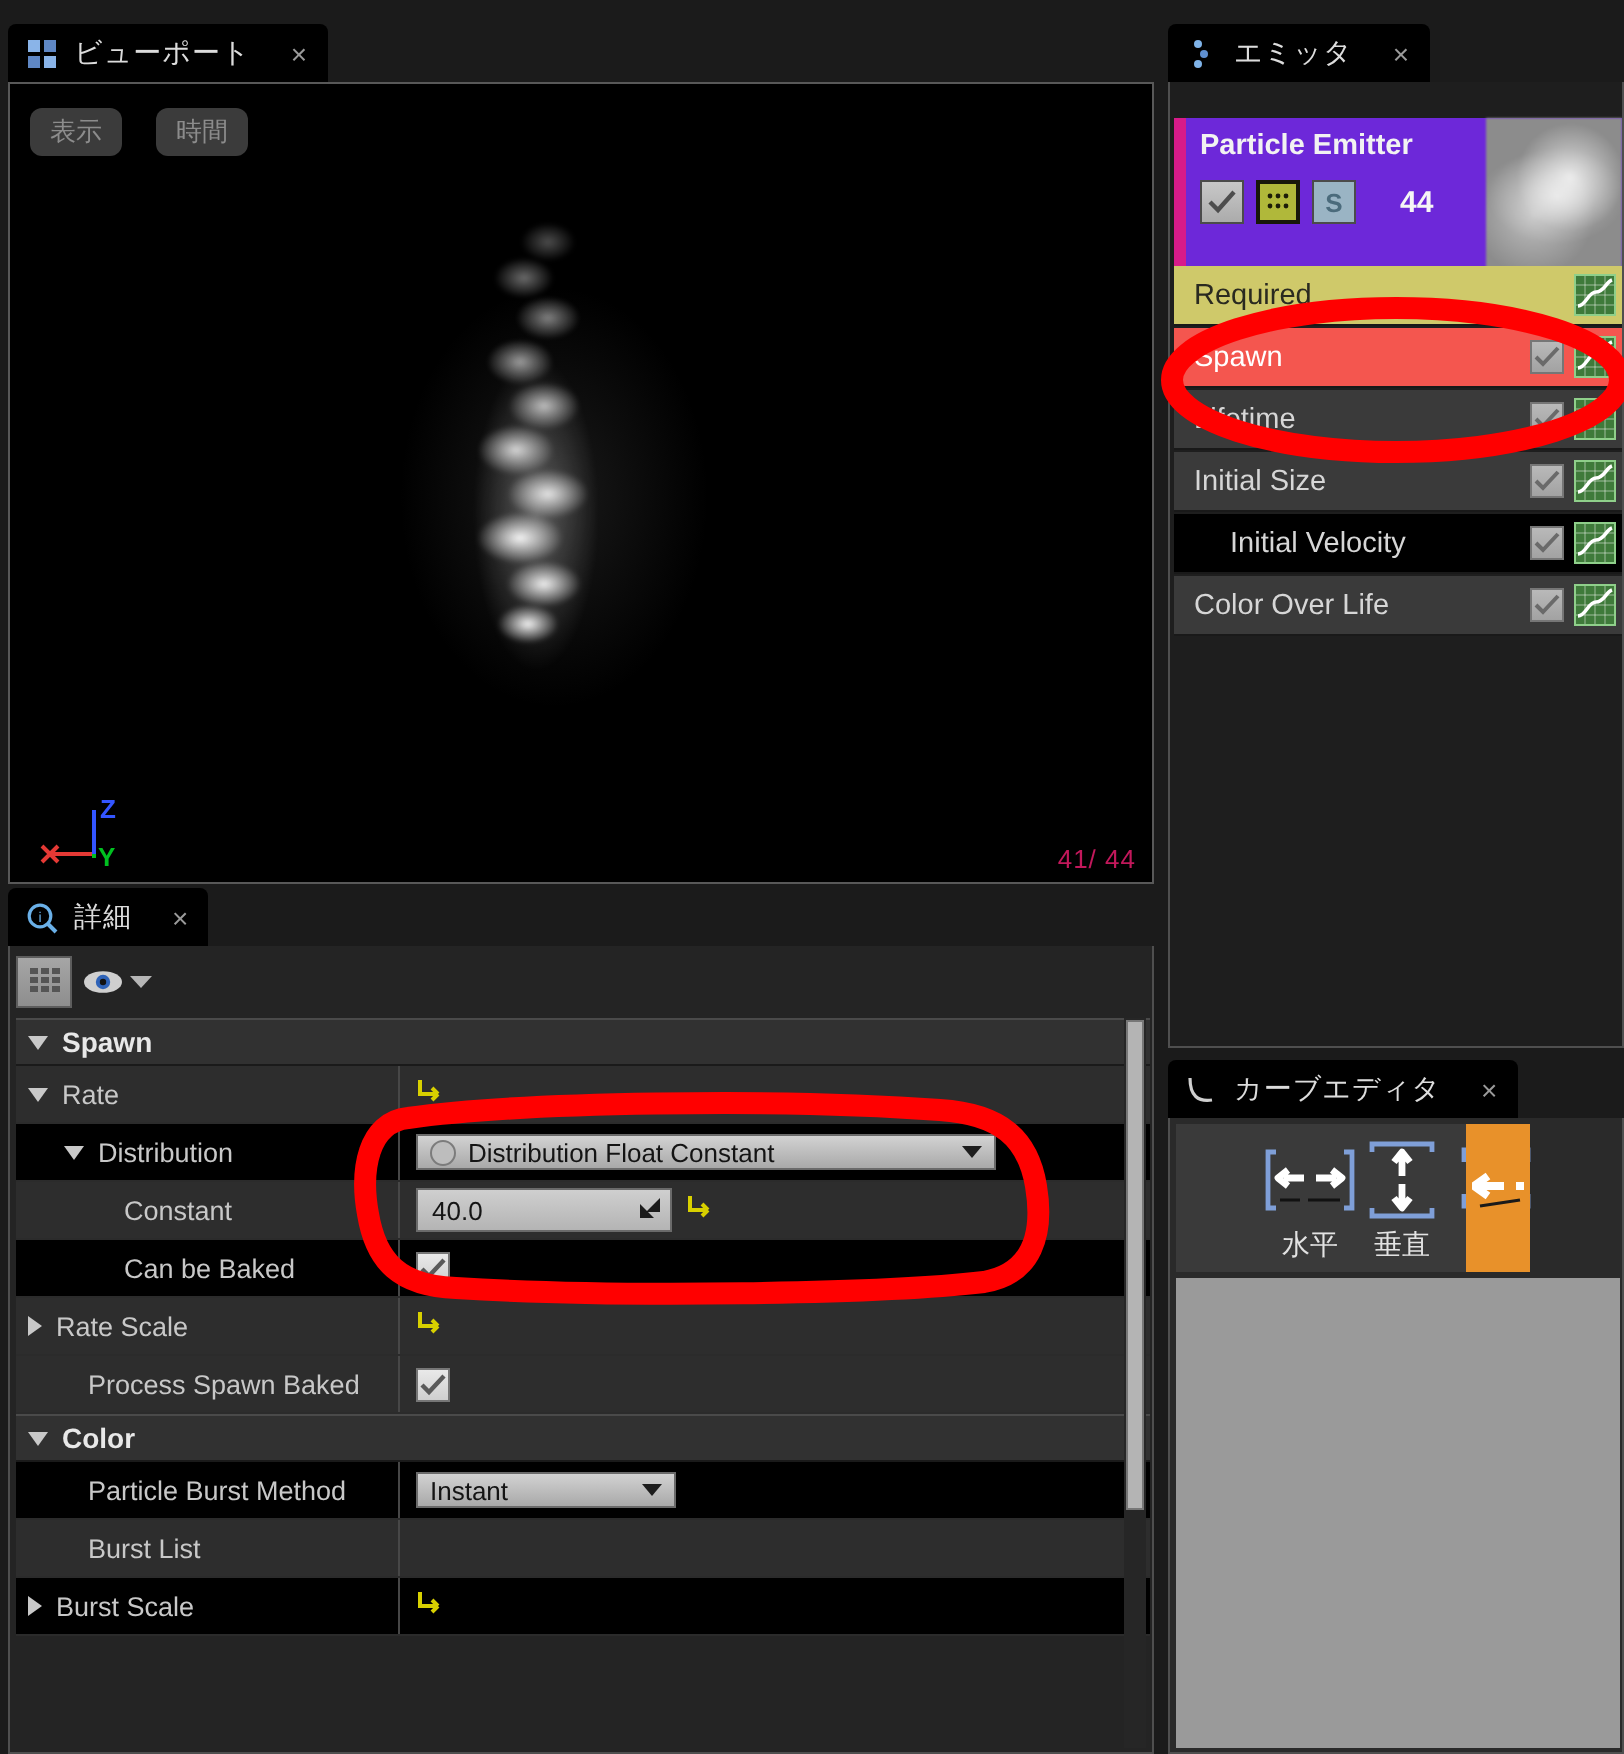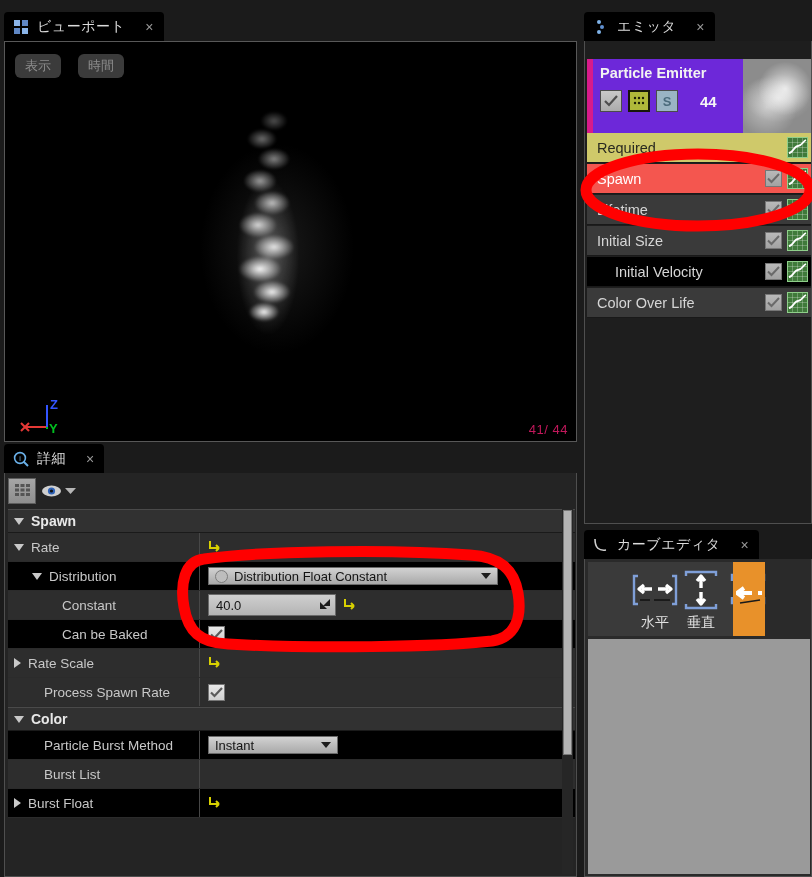--- a/index.html
+++ b/index.html
@@ -379,21 +379,21 @@
             <div class="prop-val">
               <span><svg width="13" height="13" viewBox="0 0 13 13">
                   <path d="M2 2 L2 9 L11 9" fill="none" stroke="#d8d000" stroke-width="2"></path>
                   <path d="M11 9 L8 6 M11 9 L8 12" fill="none" stroke="#d8d000" stroke-width="2"></path>
                 </svg></span>
             </div>
           </div>
           <div class="prop-row">
             <div class="prop-name" style="padding-left: 24px;">
               <span style="display: inline-block; width: 12px;"></span>
-              <span>Process Spawn Rate</span>
+              <span>Process Spawn Baked</span>
             </div>
             <div class="prop-val">
               <div class="cbox">
                 <svg width="13" height="11" viewBox="0 0 13 11">
                   <path d="M1 5.5 L4.5 9 L12 1" fill="none" stroke="#5a5a5a" stroke-width="2.2"></path>
                 </svg>
               </div>
             </div>
           </div>
           <div class="cat-header">
@@ -414,21 +414,21 @@
           </div>
           <div class="prop-row">
             <div class="prop-name" style="padding-left: 24px;">
               <span style="display: inline-block; width: 12px;"></span>
               <span>Burst List</span>
             </div>
           </div>
           <div class="prop-row alt">
             <div class="prop-name" style="padding-left: 6px;">
               <span class="tri right"></span>
-              <span>Burst Float</span>
+              <span>Burst Scale</span>
             </div>
             <div class="prop-val">
               <span><svg width="13" height="13" viewBox="0 0 13 13">
                   <path d="M2 2 L2 9 L11 9" fill="none" stroke="#d8d000" stroke-width="2"></path>
                   <path d="M11 9 L8 6 M11 9 L8 12" fill="none" stroke="#d8d000" stroke-width="2"></path>
                 </svg></span>
             </div>
           </div>
         </div>
 

